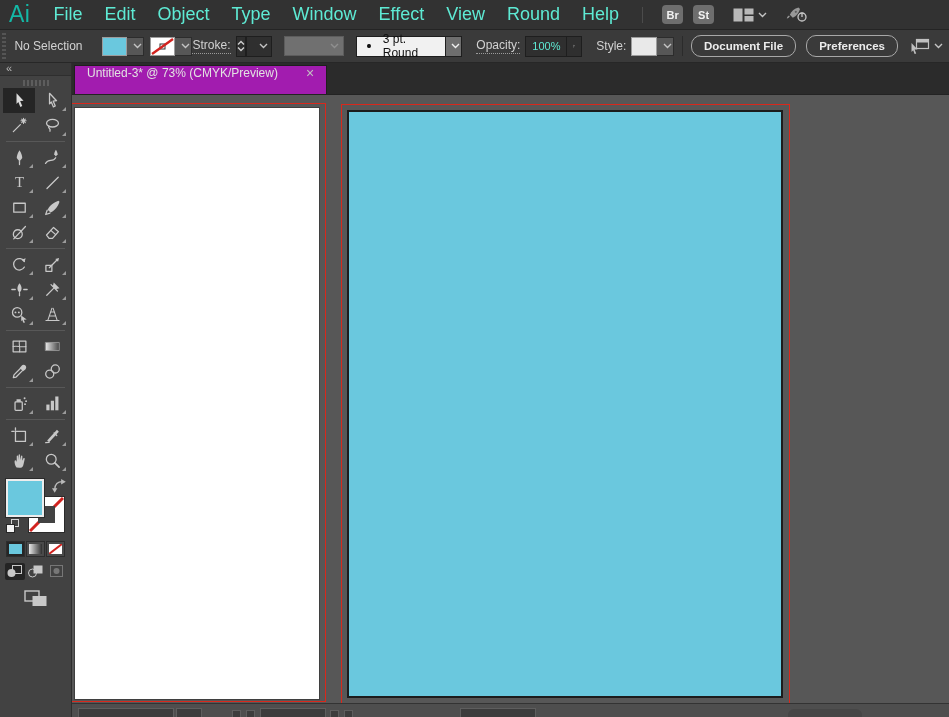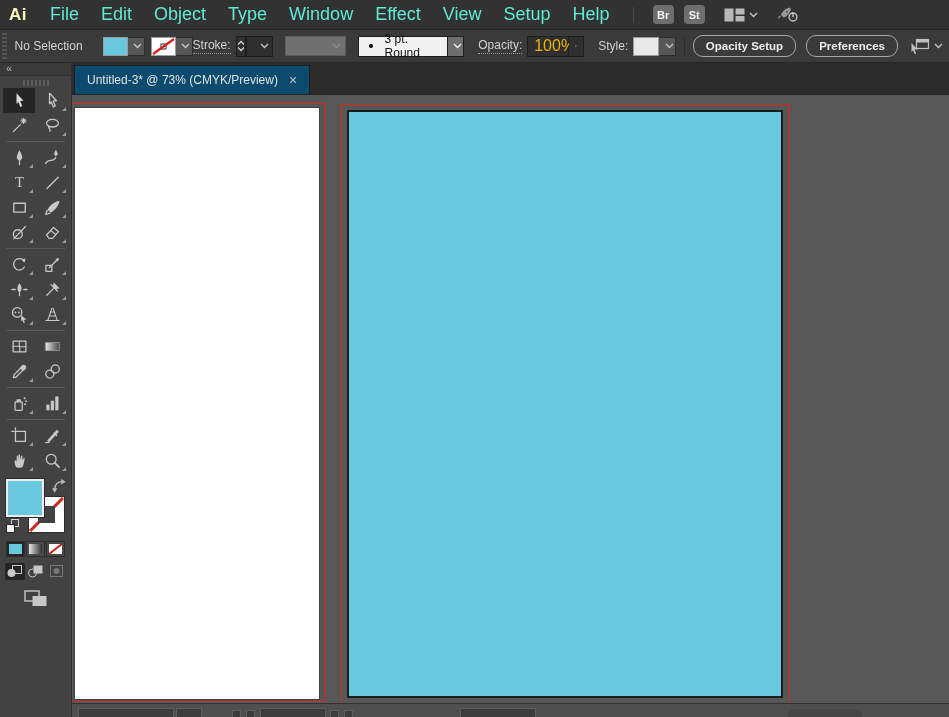--- a/index.html
+++ b/index.html
@@ -1,42 +1,42 @@
 <!DOCTYPE html>
 <html><head>
 <meta charset="utf-8">
 <style>
   *{box-sizing:border-box;margin:0;padding:0}
   html,body{width:949px;height:717px}
   body{position:relative;overflow:hidden;background:#575757;font-family:"Liberation Sans",sans-serif;color:#d6d6d6;}
 
   
   .menubar{position:absolute;left:0;top:0;width:949px;height:30px;background:#323232;display:flex;align-items:center;border-bottom:1px solid #242424;z-index:30}
-  .logo{color:#fef9c3;font-weight:bold;font-size:17px;padding:0 12px 0 9px;letter-spacing:.5px}
+  .logo{color:#14b8a6;font-weight:normal;font-size:23px;padding:0 12px 0 9px;letter-spacing:.5px}
   .menu-item{padding:0 11px;font-size:18px;color:#5eead4;cursor:default}
   .mb-sep{width:1px;height:16px;background:#4b4b4b;margin:0 12px}
   .sq-btn{width:21px;height:19px;background:#6e6e6e;color:#f2f2f2;font-size:11px;font-weight:bold;border-radius:4px;display:flex;align-items:center;justify-content:center;margin:0 7px}
   .mb-icon{display:flex;align-items:center;margin:0 6px}
   .chev{display:inline-flex;align-items:center;color:#c4c4c4;margin-left:4px}
 
   
   .controlbar{position:absolute;left:0;top:30px;width:949px;height:33px;background:#3a3a3a;border-bottom:1px solid #272727;display:flex;align-items:center;z-index:29}
   .cb-grip{width:8px;height:26px;margin-left:2px;background:repeating-linear-gradient(to bottom,#5c5c5c 0 2px,transparent 2px 4px);opacity:.8}
   .cb-label{font-size:12px;color:#d2d2d2;white-space:nowrap}
   .cb-link{border-bottom:1px dotted #9a9a9a;padding-bottom:1px}
   .swatch-group{display:flex;align-items:flex-end}
   .swatch{width:25px;height:19px;border:1px solid #9c9c9c;position:relative;background:#fff;overflow:hidden}
   .chev-btn{width:17px;height:19px;background:#575757;border:1px solid #2c2c2c;border-left:none;display:flex;align-items:center;justify-content:center;color:#d0d0d0}
   .stepper{width:14px;height:21px;background:#2f2f2f;border:1px solid #1e1e1e;display:flex;flex-direction:column;align-items:center;justify-content:center;gap:2px;color:#cfcfcf}
   .dd-dark{height:21px;background:#2f2f2f;border:1px solid #1e1e1e;display:flex;align-items:center;justify-content:flex-end;padding:0 3px;color:#cfcfcf}
   .dd-disabled{width:100px;height:20px;background:#707070;border:1px solid #5c5c5c;display:flex;align-items:center;justify-content:flex-end;padding:0 4px;color:#8f8f8f}
   .brush-box{height:21px;background:#f1f1f1;border:1px solid #1e1e1e;display:flex;align-items:center;padding:0 10px;color:#111;font-size:12px;min-width:88px}
   .brush-dot{width:4px;height:4px;border-radius:50%;background:#111;margin-right:12px}
   .brush-chev{width:18px;height:21px;background:#6e6e6e;border:1px solid #1e1e1e;border-left:none;display:flex;align-items:center;justify-content:center;color:#efefef}
-  .field-dark{height:21px;background:#2f2f2f;border:1px solid #1e1e1e;color:#eab308;font-size:16px;display:flex;align-items:center;padding:0 6px}
+  .field-dark{height:21px;background:#2f2f2f;border:1px solid #1e1e1e;color:#5eead4;font-size:11px;display:flex;align-items:center;padding:0 6px}
   .rbtn{height:22px;border:1px solid #a8a8a8;border-radius:10px;background:transparent;color:#ececec;font-size:11.5px;font-weight:bold;display:flex;align-items:center;padding:0 12px;white-space:nowrap}
   .cb-sep{width:1px;height:20px;background:#2b2b2b;margin:0 8px}
 
   
   .toolbar{position:absolute;left:0;top:63px;width:72px;height:654px;background:#424242;border-right:1px solid #2e2e2e;z-index:20;display:flex;flex-direction:column}
   .tb-header{height:13px;background:#393939;border-bottom:1px solid #2e2e2e;color:#b8b8b8;font-size:11px;line-height:10px;padding-left:6px}
   .tb-grip{height:6px;width:26px;margin:4px auto 2px;background:repeating-linear-gradient(to right,#5d5d5d 0 2px,transparent 2px 4px)}
   .tool-row{display:flex;justify-content:center;gap:1px}
   .tool{width:32px;height:25px;display:flex;align-items:center;justify-content:center;position:relative}
   .tool.sel{background:#252525}
@@ -57,21 +57,21 @@
   .mini-btn{width:19px;height:16px;background:#4a4a4a;border:1px solid #2d2d2d;display:flex;align-items:center;justify-content:center}
   .mini-btn.sel{background:#262626}
   .mini-sw{width:13px;height:10px;position:relative;overflow:hidden}
   .draw-btn{width:20px;height:17px;display:flex;align-items:center;justify-content:center;border-radius:2px}
   .draw-btn.sel{background:#242424}
   .dim{opacity:.4}
   .screen-mode{margin:10px auto 0;display:block}
 
   
   .tabbar{position:absolute;left:72px;top:63px;width:877px;height:32px;background:#2b2b2b;border-bottom:1px solid #232323;display:flex;align-items:flex-end;z-index:10}
-  .tab{height:29px;margin-left:2px;background:#0c4a6e;border:1px solid #1f1f1f;border-bottom:none;display:flex;align-items:center;gap:11px;padding:0 12px;font-size:12px;color:#e2e2e2;white-space:nowrap}
+  .tab{height:29px;margin-left:2px;background:#a21caf;border:1px solid #1f1f1f;border-bottom:none;display:flex;gap:28px;padding:0 12px;font-size:12px;color:#e2e2e2;white-space:nowrap}
   .tab-close{color:#c2c2c2;font-size:14px;line-height:1}
 
   
   .canvas{position:absolute;left:72px;top:95px;width:877px;height:608px;background:#575757;overflow:hidden;z-index:5}
   .artboard-left{position:absolute;left:2px;top:12px;width:246px;height:593px;background:#ffffff;border:1px solid #3f3f3f}
   .sel-outline-left{position:absolute;left:-8px;top:8px;width:262px;height:599px;border:1px solid #d9281c}
   .artboard-right{position:absolute;left:275px;top:15px;width:436px;height:588px;background:#6ac8de;border:2px solid #1c1c1c}
   .sel-outline-right{position:absolute;left:269px;top:9px;width:449px;height:600px;border:1px solid #d9281c}
 
   
@@ -86,21 +86,21 @@
 <div class="menubar">
   <span class="logo">Ai</span>
   <span style="display:flex;align-items:center">
       <span class="menu-item">File</span>
       <span class="menu-item">Edit</span>
       <span class="menu-item">Object</span>
       <span class="menu-item">Type</span>
       <span class="menu-item">Window</span>
       <span class="menu-item">Effect</span>
       <span class="menu-item">View</span>
-      <span class="menu-item">Setup</span>
+      <span class="menu-item">Round</span>
       <span class="menu-item">Help</span>
     </span>
   <span class="mb-sep"></span>
   <span class="sq-btn">Br</span>
   <span class="sq-btn" style="margin-left:3px">St</span>
   <span class="mb-icon" style="margin-left:12px">
     <svg width="21" height="14" viewBox="0 0 21 14">
         <rect x="0.5" y="0.5" width="9" height="13" fill="#b9b9b9"></rect>
         <rect x="11.5" y="0.5" width="9" height="6" fill="#b9b9b9"></rect>
         <rect x="11.5" y="8" width="9" height="5.5" fill="#b9b9b9"></rect>
@@ -206,21 +206,21 @@
     <span class="chev-btn">
         <span class="chev">
           <svg width="9" height="6" viewBox="0 0 9 6">
             <polyline points="1,1 4.5,4.5 8,1" fill="none" stroke="currentColor" stroke-width="1.4"></polyline>
           </svg>
         </span>
       </span>
   </span>
 
   <span class="cb-sep"></span>
-  <button class="rbtn">Opacity Setup</button>
+  <button class="rbtn">Document File</button>
   <button class="rbtn" style="margin-left:10px">Preferences</button>
 
   <span class="mb-icon" style="margin-left:12px">
     <svg width="20" height="17" viewBox="0 0 20 17">
       <rect x="6.5" y="1.5" width="12" height="9" fill="none" stroke="#c0c0c0" stroke-width="1.2"></rect>
       <rect x="6.5" y="1.5" width="12" height="3" fill="#c0c0c0"></rect>
       <path d="M1.5 5 L7.5 11.5 L4.6 11.6 L6.2 15.4 L4.6 16 L3.2 12.3 L1.5 14 Z" fill="#c0c0c0"></path>
     </svg>
     <span class="chev">
         <svg width="9" height="6" viewBox="0 0 9 6">

